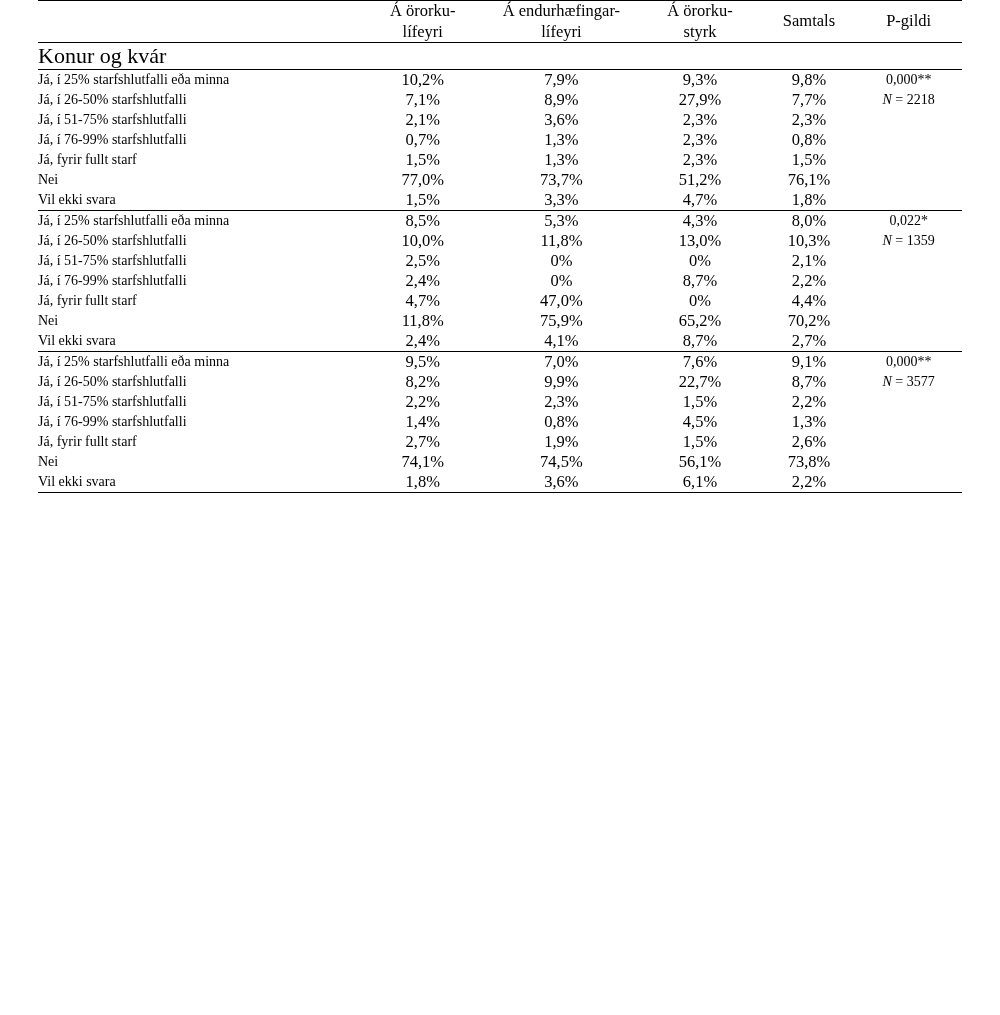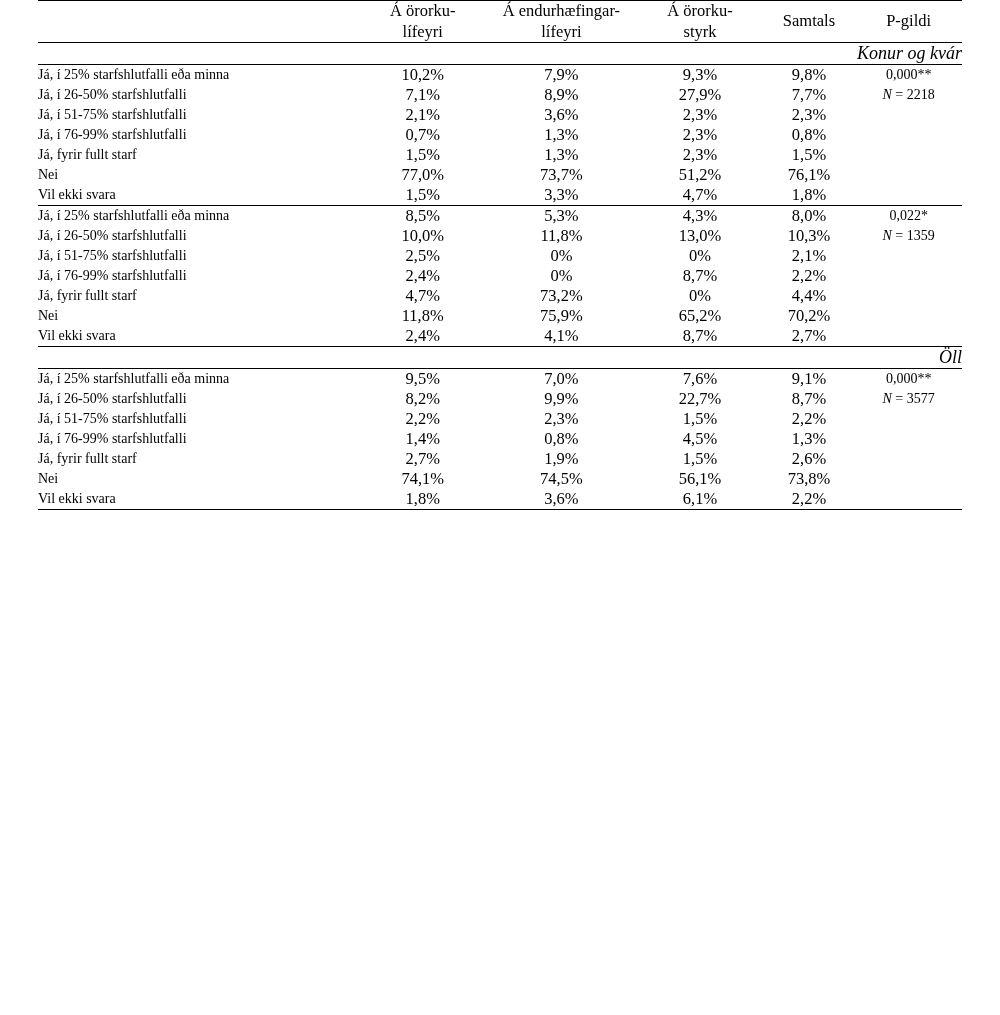--- a/index.html
+++ b/index.html
@@ -50,24 +50,22 @@
 
   .hdr-cell {
     text-align: center;
     padding: 7px 4px 8px 4px;
     line-height: 1.25;
     font-size: 16.5px;
   }
   .hdr-cell .ln { display: block; }
 
   .group-cell {
-    font-style: italic;
     padding: 10px 0 9px 10px;
-    font-size: 18px;
-    text-align: right;
+    font-size: 22px;
   }
 
   .row-label {
     text-align: left;
     padding: 10px 0 10px 10px;
     font-size: 14px;
     white-space: nowrap;
   }
   .row-val {
     text-align: center;
@@ -204,43 +202,40 @@
           <td class="row-label">Já, í 76-99% starfshlutfalli</td>
           <td class="row-val">2,4%</td>
           <td class="row-val">0%</td>
           <td class="row-val">8,7%</td>
           <td class="row-val">2,2%</td>
           <td class="row-p"><span></span></td>
         </tr>
         <tr>
           <td class="row-label">Já, fyrir fullt starf</td>
           <td class="row-val">4,7%</td>
-          <td class="row-val">73,2%</td>
+          <td class="row-val">47,0%</td>
           <td class="row-val">0%</td>
           <td class="row-val">4,4%</td>
           <td class="row-p"><span></span></td>
         </tr>
         <tr>
           <td class="row-label">Nei</td>
           <td class="row-val">11,8%</td>
           <td class="row-val">75,9%</td>
           <td class="row-val">65,2%</td>
           <td class="row-val">70,2%</td>
           <td class="row-p"><span></span></td>
         </tr>
         <tr>
           <td class="row-label">Vil ekki svara</td>
           <td class="row-val">2,4%</td>
           <td class="row-val">4,1%</td>
           <td class="row-val">8,7%</td>
           <td class="row-val">2,7%</td>
           <td class="row-p"><span></span></td>
-        </tr>
-        <tr class="rule-thin">
-          <td class="group-cell" colspan="6">Öll</td>
         </tr>
         <tr class="rule-thin">
           <td class="row-label">Já, í 25% starfshlutfalli eða minna</td>
           <td class="row-val">9,5%</td>
           <td class="row-val">7,0%</td>
           <td class="row-val">7,6%</td>
           <td class="row-val">9,1%</td>
           <td class="row-p"><span>0,000**</span></td>
         </tr>
         <tr>

